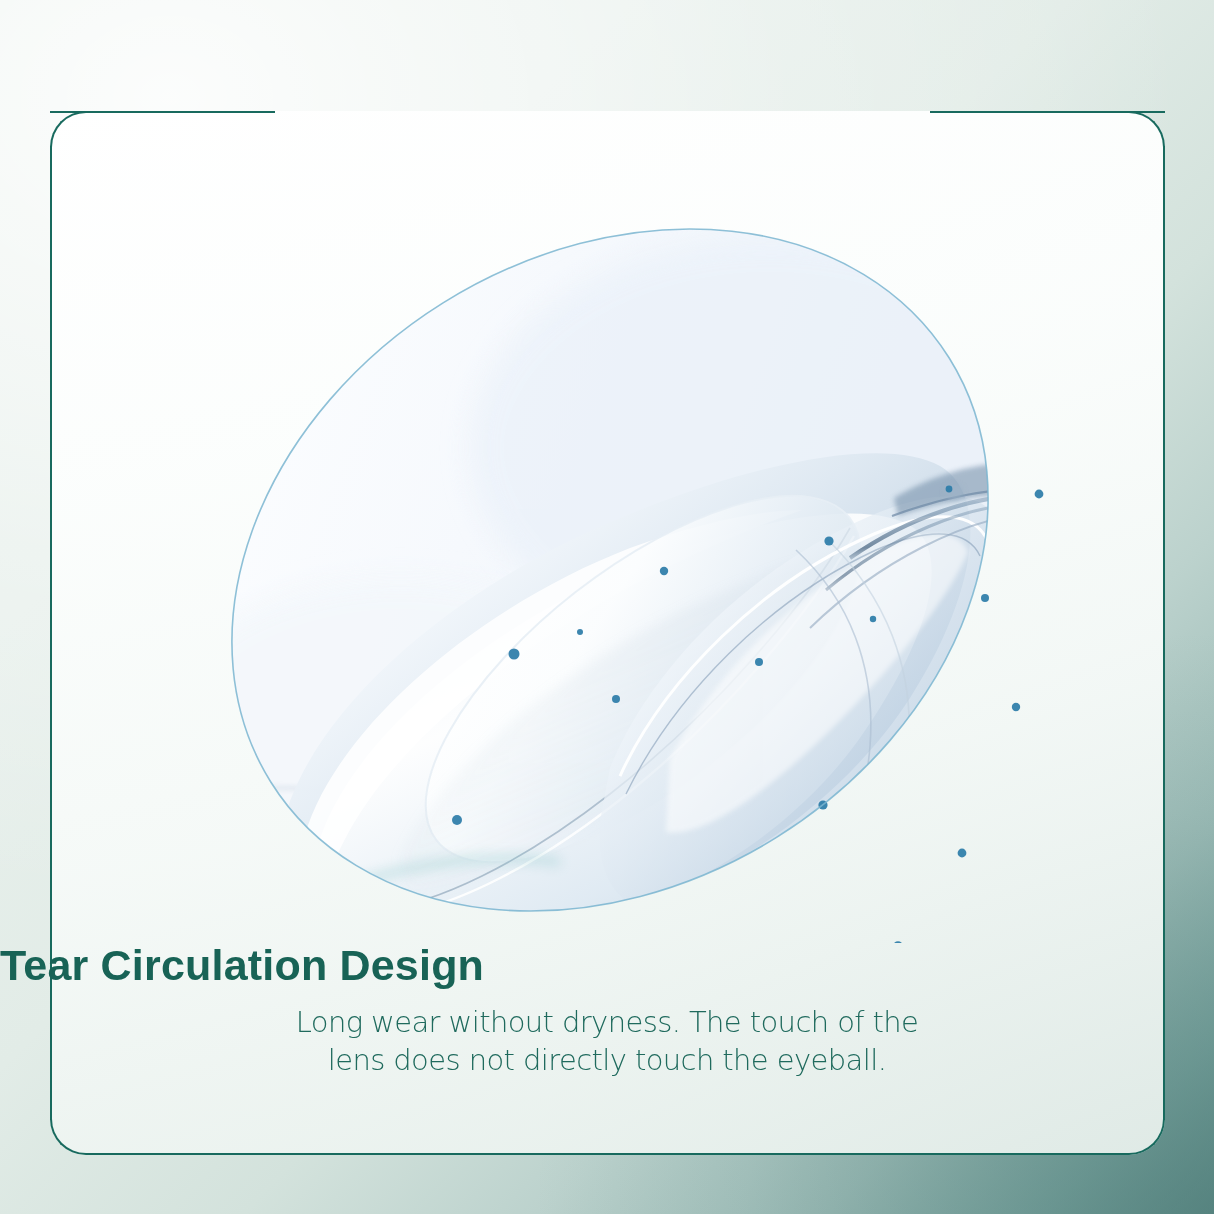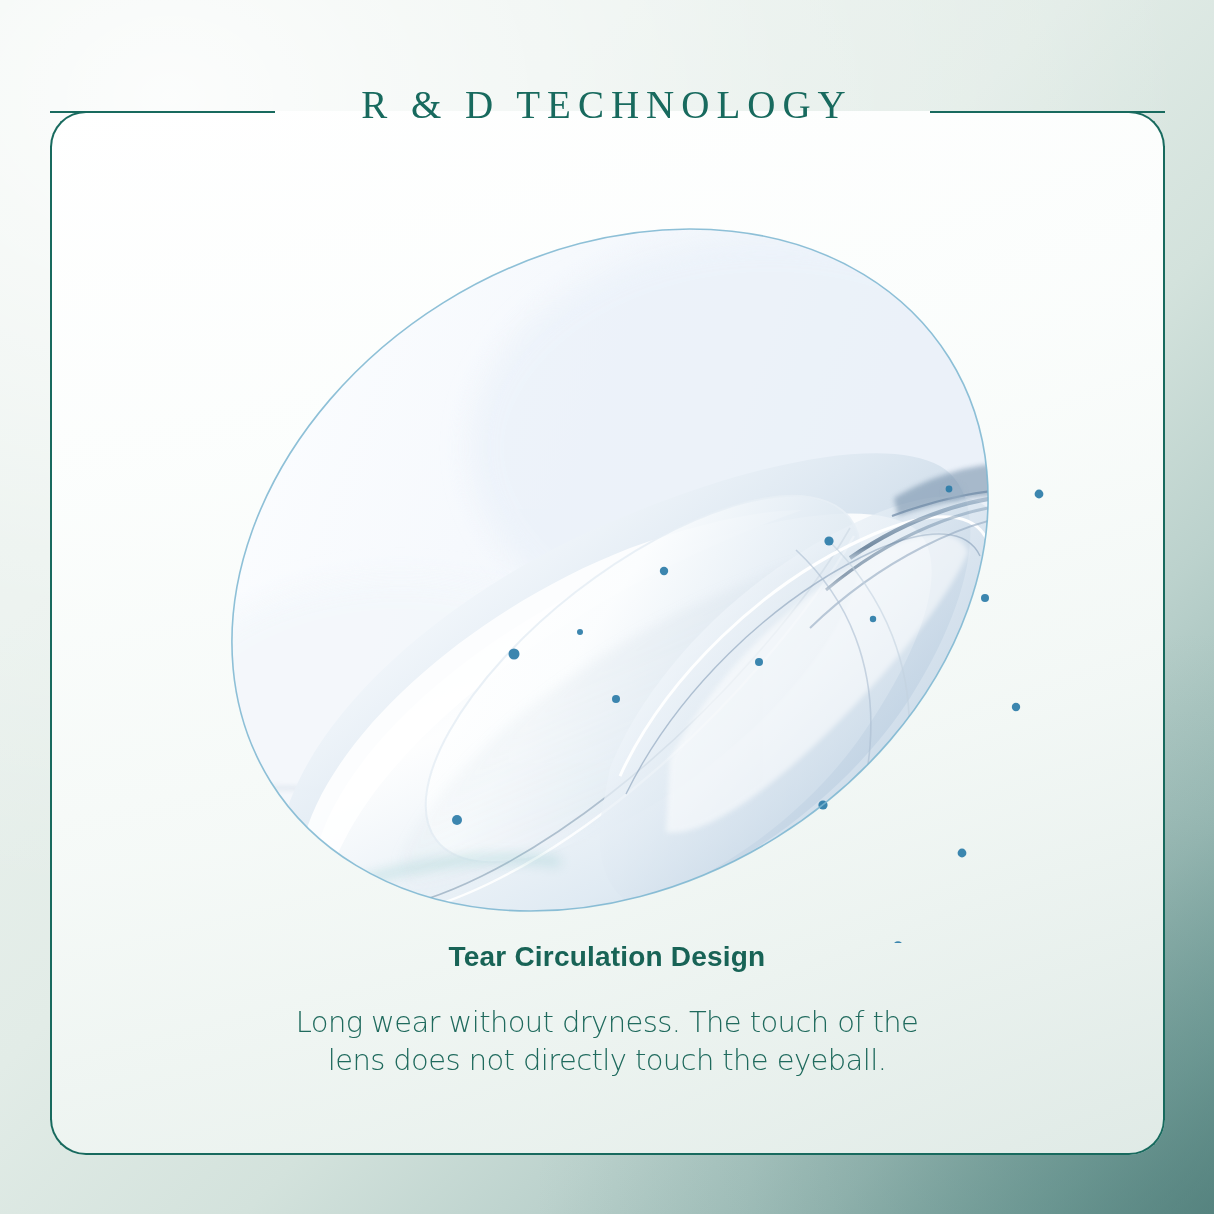--- a/index.html
+++ b/index.html
@@ -100,22 +100,21 @@
     height: 745px;
   }
   .hero svg { display: block; width: 100%; height: 100%; }
 
   
   .caption-heading {
     position: absolute;
     left: 0;
     right: 0;
     top: 941px;
-    text-align: center;
-    font-size: 28px;
+    font-size: 43px;
     font-weight: bold;
     color: #186356;
     letter-spacing: 0.2px;
   }
   .caption-body {
     position: absolute;
     left: 50%;
     transform: translateX(-50%);
     top: 1003px;
     width: 660px;
@@ -141,21 +140,20 @@
   <div class="frame-edge edge-top-left"></div>
   <div class="frame-edge edge-top-right"></div>
   <div class="frame-edge edge-left"></div>
   <div class="frame-edge edge-right"></div>
   <div class="frame-edge edge-bottom"></div>
   <div class="corner corner-tl"></div>
   <div class="corner corner-tr"></div>
   <div class="corner corner-bl"></div>
   <div class="corner corner-br"></div>
 
-  <div class="title">R  &amp;  D  TECHNOLOGY</div>
 
   <div class="hero">
     <svg viewBox="0 0 920 745" preserveAspectRatio="none">
       <defs>
         <clipPath id="ellipClip">
           <ellipse cx="460" cy="372" rx="400" ry="315" transform="rotate(-32 460 372)"></ellipse>
         </clipPath>
 
         <linearGradient id="ellipseFill" x1="0" y1="0" x2="1" y2="1">
           <stop offset="0" stop-color="#fdfeff"></stop>

